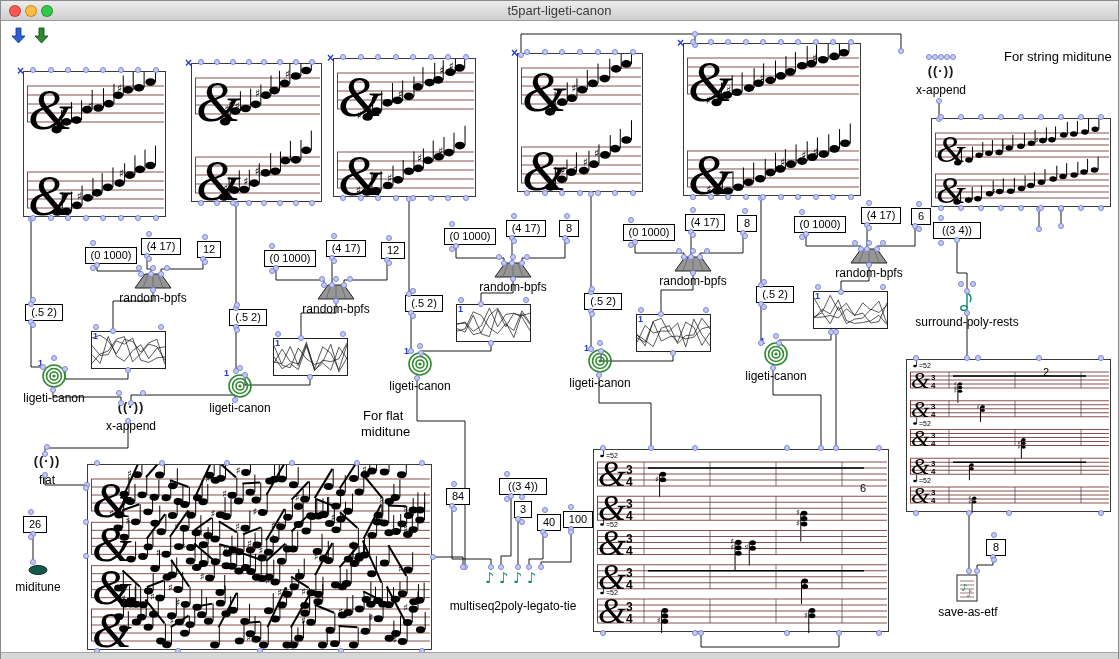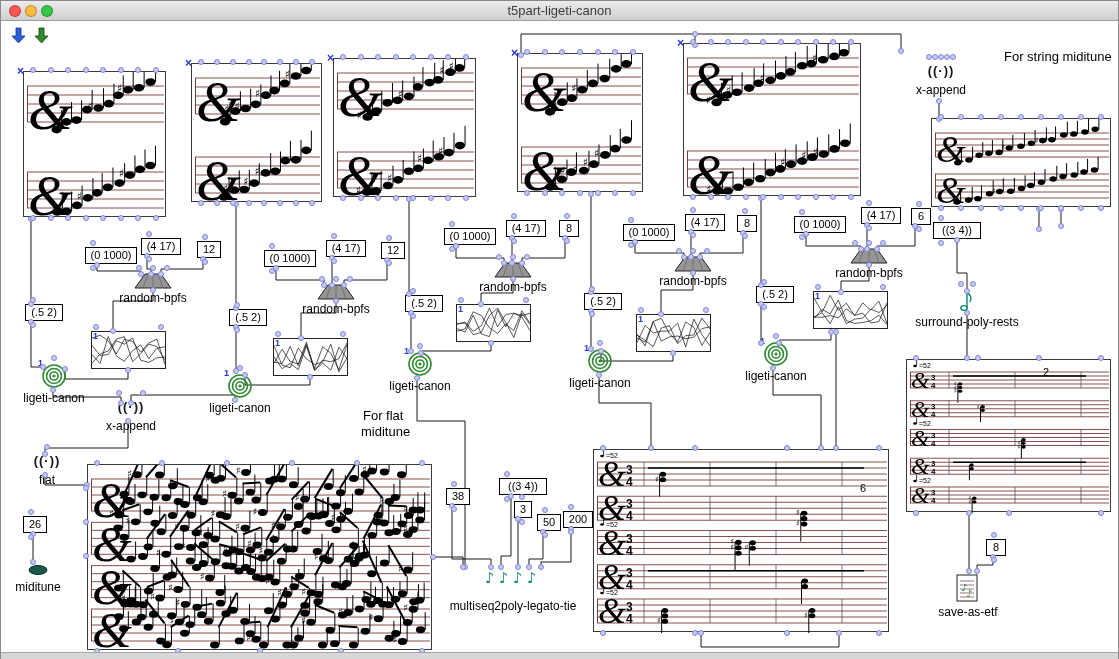--- a/index.html
+++ b/index.html
@@ -1567,33 +1567,33 @@
       <div class="port" style="left: 233px; top: 326px;"></div>
       <div class="valuebox" style="left: 404px; top: 294px; width: 38px;">(.5 2)</div>
       <div class="port" style="left: 409px; top: 287px;"></div>
       <div class="port" style="left: 409px; top: 312px;"></div>
       <div class="valuebox" style="left: 583px; top: 292px; width: 38px;">(.5 2)</div>
       <div class="port" style="left: 588px; top: 285px;"></div>
       <div class="port" style="left: 588px; top: 310px;"></div>
       <div class="valuebox" style="left: 755px; top: 285px; width: 38px;">(.5 2)</div>
       <div class="port" style="left: 760px; top: 278px;"></div>
       <div class="port" style="left: 760px; top: 303px;"></div>
-      <div class="valuebox" style="left: 445px; top: 487px; width: 24px;">38</div>
+      <div class="valuebox" style="left: 445px; top: 487px; width: 24px;">84</div>
       <div class="port" style="left: 450px; top: 480px;"></div>
       <div class="port" style="left: 450px; top: 505px;"></div>
       <div class="valuebox" style="left: 498px; top: 477px; width: 48px;">((3 4))</div>
       <div class="port" style="left: 503px; top: 470px;"></div>
       <div class="port" style="left: 503px; top: 495px;"></div>
       <div class="valuebox" style="left: 513px; top: 500px; width: 18px;">3</div>
       <div class="port" style="left: 518px; top: 493px;"></div>
       <div class="port" style="left: 518px; top: 518px;"></div>
-      <div class="valuebox" style="left: 536px; top: 513px; width: 24px;">50</div>
+      <div class="valuebox" style="left: 536px; top: 513px; width: 24px;">40</div>
       <div class="port" style="left: 541px; top: 506px;"></div>
       <div class="port" style="left: 541px; top: 531px;"></div>
-      <div class="valuebox" style="left: 562px; top: 510px; width: 30px;">200</div>
+      <div class="valuebox" style="left: 562px; top: 510px; width: 30px;">100</div>
       <div class="port" style="left: 567px; top: 503px;"></div>
       <div class="port" style="left: 567px; top: 528px;"></div>
       <div class="valuebox" style="left: 22px; top: 515px; width: 24px;">26</div>
       <div class="port" style="left: 27px; top: 508px;"></div>
       <div class="port" style="left: 27px; top: 533px;"></div>
       <div class="valuebox" style="left: 985px; top: 538px; width: 20px;">8</div>
       <div class="port" style="left: 990px; top: 531px;"></div>
       <div class="port" style="left: 990px; top: 556px;"></div>
       <div class="iconwrap" style="left: 134px; top: 272px; width: 36px; height: 16px;">
         <svg width="36" height="16">

